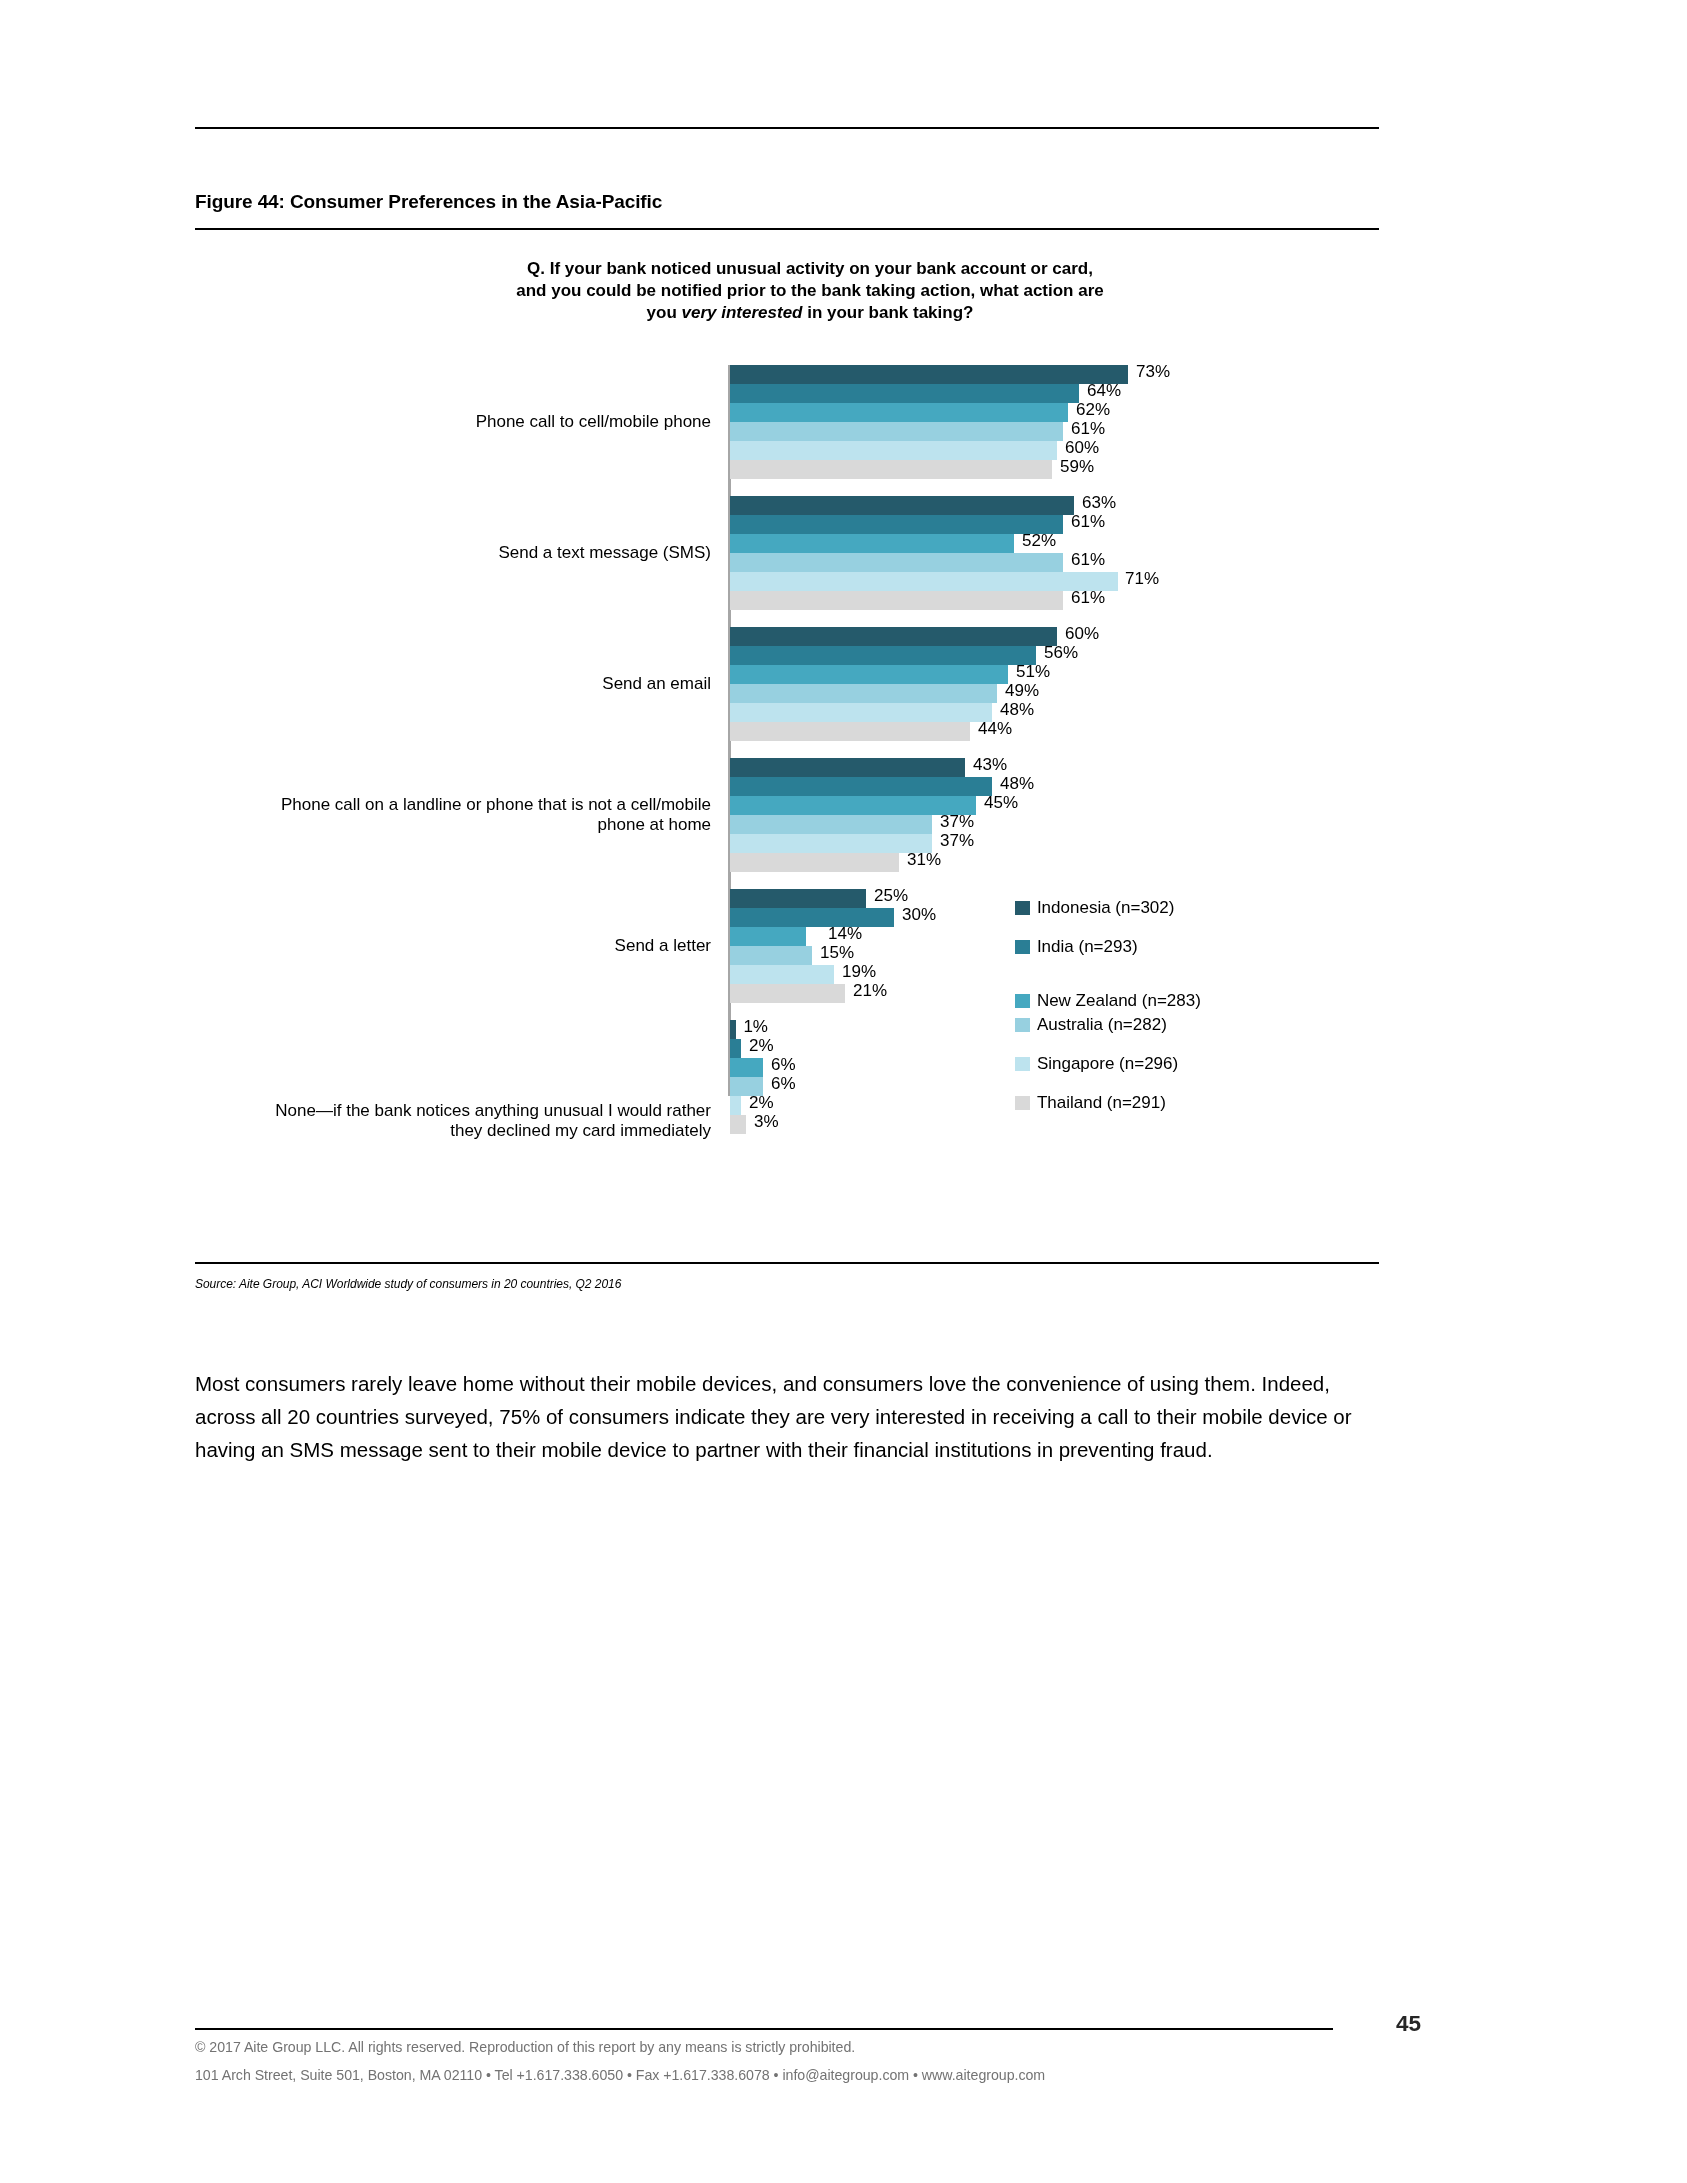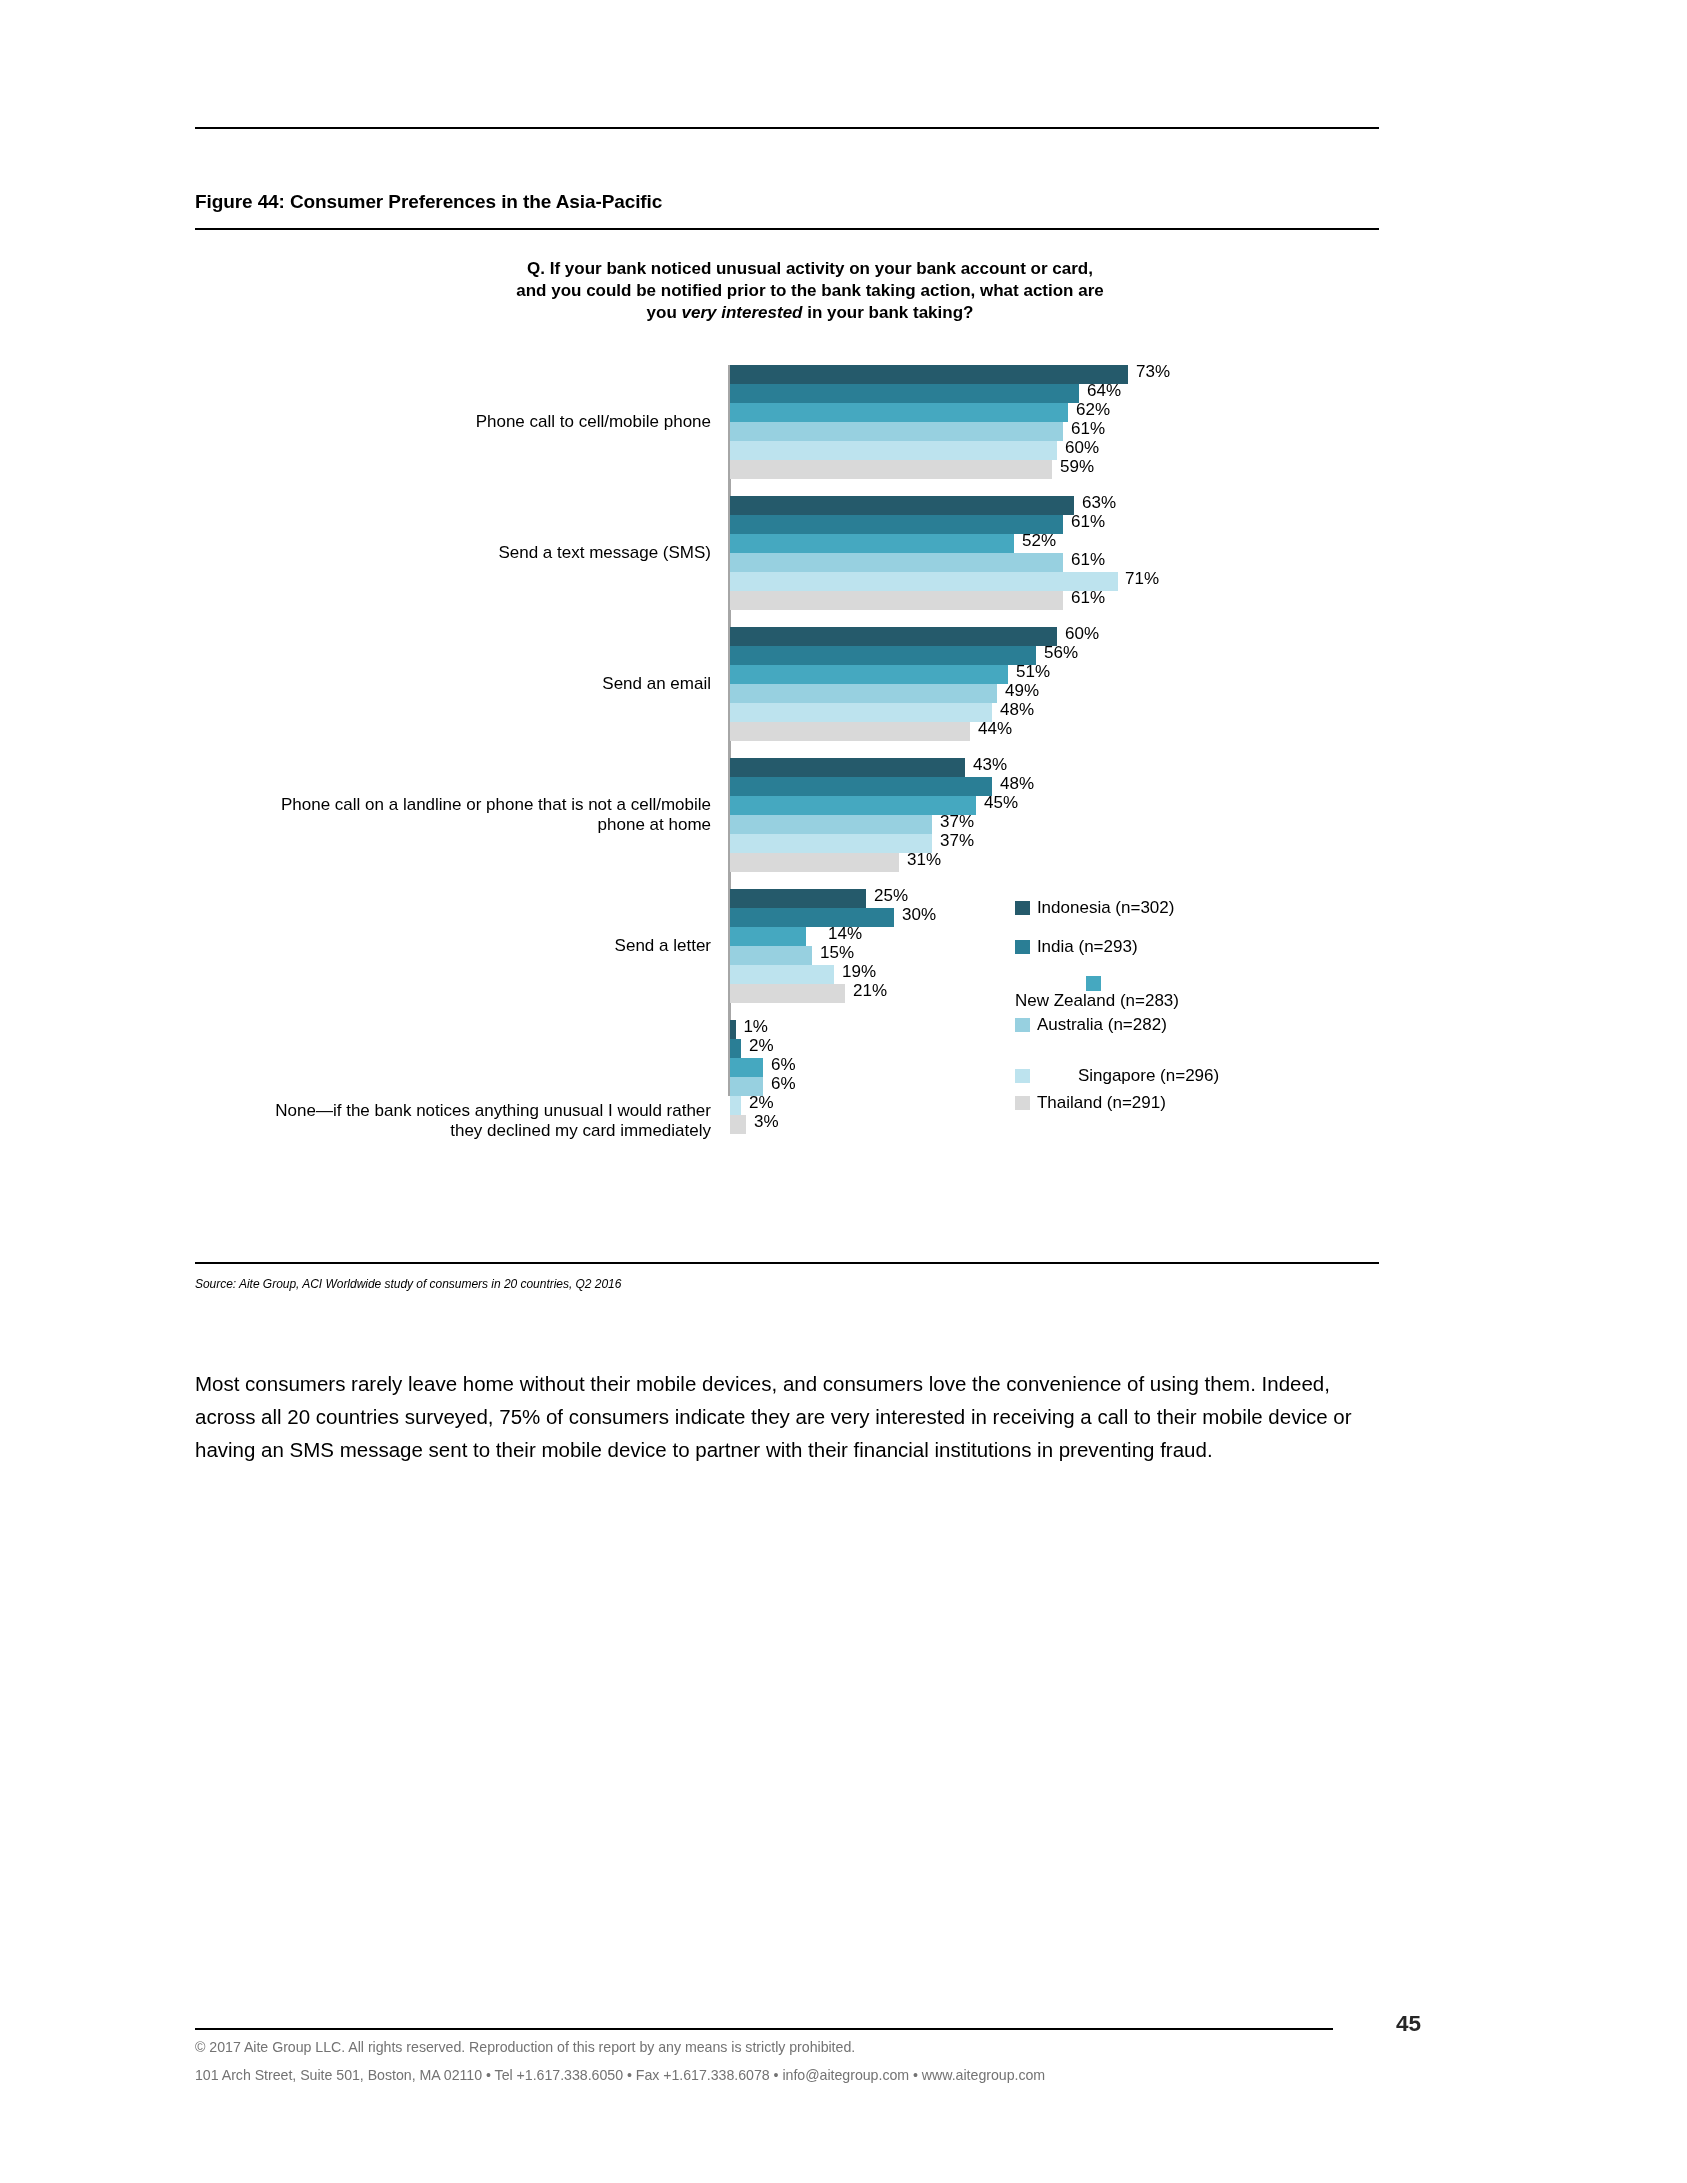--- a/index.html
+++ b/index.html
@@ -417,29 +417,29 @@
 
     <div class="legend" id="legend">
         <div class="legend-item" style="top: 0px;">
           <span class="legend-swatch" style="background: rgb(37, 90, 107);"></span>
           <span class="legend-label">Indonesia (n=302)</span>
         </div>
         <div class="legend-item" style="top: 39px;">
           <span class="legend-swatch" style="background: rgb(42, 126, 149);"></span>
           <span class="legend-label">India (n=293)</span>
         </div>
-        <div class="legend-item" style="top: 78px; flex-direction: column;">
+        <div class="legend-item" style="top: 93px;">
           <span class="legend-swatch" style="background: rgb(69, 168, 192);"></span>
           <span class="legend-label">New Zealand (n=283)</span>
         </div>
         <div class="legend-item" style="top: 117px;">
           <span class="legend-swatch" style="background: rgb(151, 208, 224);"></span>
           <span class="legend-label">Australia (n=282)</span>
         </div>
-        <div class="legend-item" style="top: 168px; gap: 41px;">
+        <div class="legend-item" style="top: 156px;">
           <span class="legend-swatch" style="background: rgb(189, 227, 238);"></span>
           <span class="legend-label">Singapore (n=296)</span>
         </div>
         <div class="legend-item" style="top: 195px;">
           <span class="legend-swatch" style="background: rgb(217, 217, 217);"></span>
           <span class="legend-label">Thailand (n=291)</span>
         </div>
       </div>
   </div>
 

